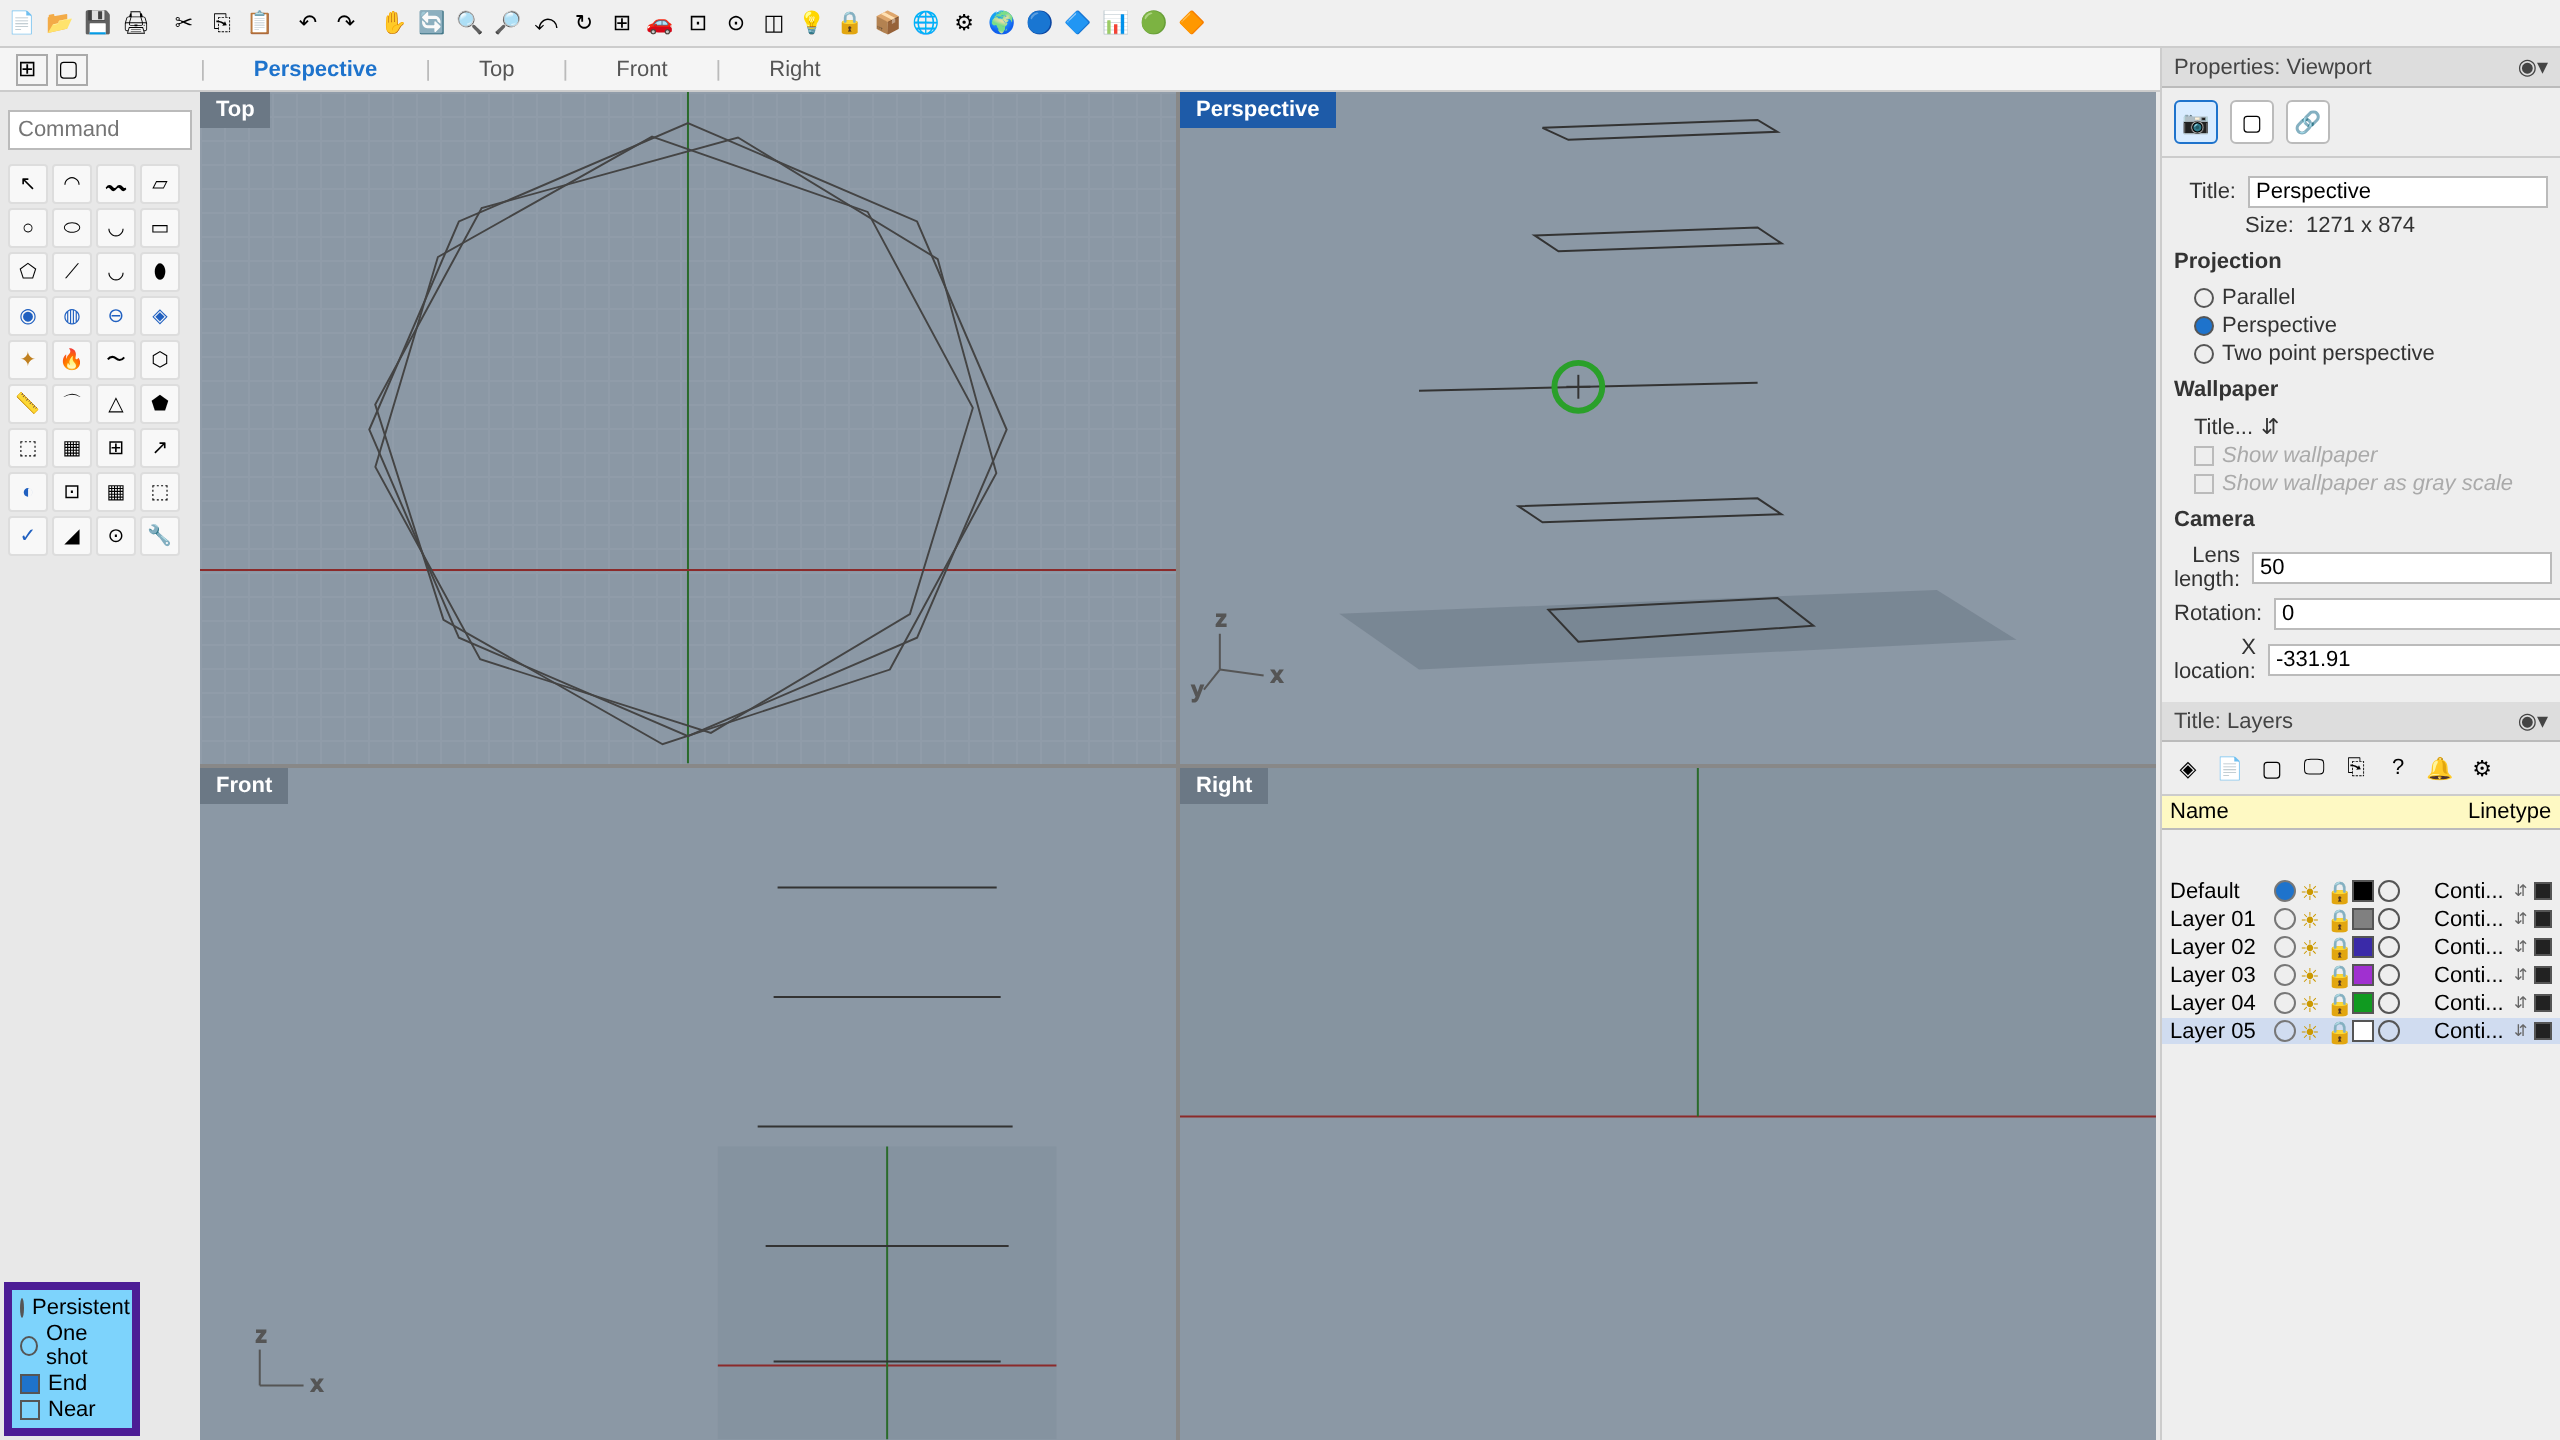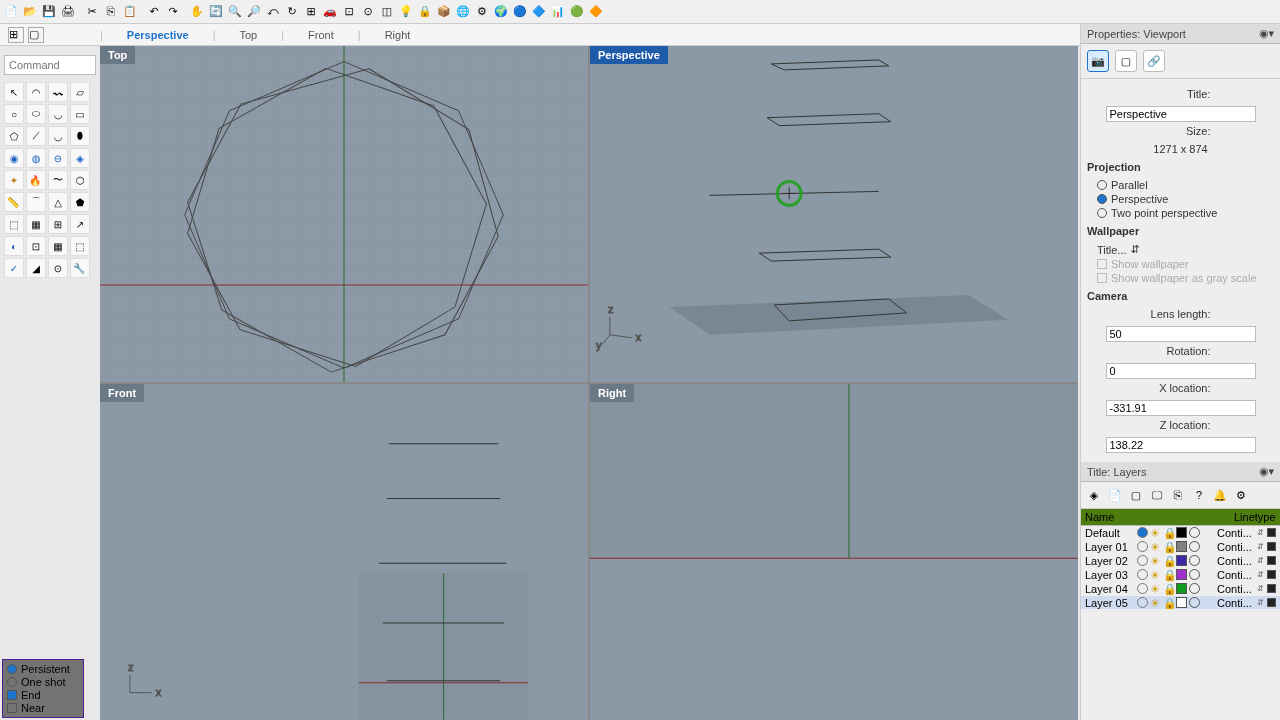--- a/index.html
+++ b/index.html
@@ -36,48 +36,48 @@
 
 
 .panels { position: absolute; right: 0; top: 24px; width: 200px; height: 696px; background: #eee; border-left: 1px solid #ccc; display: flex; flex-direction: column; }
 .panel-header { background: #ddd; padding: 3px 6px; font-size: 11px; color: #444; border-bottom: 1px solid #bbb; display: flex; align-items: center; justify-content: space-between; }
 .panel-body { padding: 6px; font-size: 11px; color: #333; }
 
 .prop-icons { display: flex; gap: 6px; padding: 6px; border-bottom: 1px solid #ccc; }
 .prop-icons span { width: 22px; height: 22px; border: 1px solid #bbb; background: #fff; border-radius: 3px; display:flex; align-items:center; justify-content:center; }
 .prop-icons span.sel { border-color: #1e73cc; background: #d9ecff; }
 
-.prop-row { display: flex; align-items: center; margin: 3px 0; gap: 6px; flex-direction: column; }
+.prop-row { display: flex; align-items: center; margin: 3px 0; gap: 6px; }
 .prop-row label { width: 60px; text-align: right; color: #333; }
 .prop-row input[type=text] { flex: 1; border: 1px solid #bbb; padding: 1px 3px; background: #fff; font-size: 11px; height: 16px; }
 .prop-section { margin: 6px 0; font-weight: bold; color: #333; }
 .prop-sub { padding-left: 10px; }
 .prop-sub label { display: flex; align-items: center; gap: 4px; margin: 2px 0; font-weight: normal; color: #333; }
-.prop-sub .disabled { color: #aaa; }
+.prop-sub .disabled { color: #aaa; font-style: italic; }
 
 
 .layers-panel { flex: 1; display: flex; flex-direction: column; min-height: 0; }
 .layers-icons { display: flex; gap: 3px; padding: 4px; border-bottom: 1px solid #ccc; }
 .layers-icons span { width: 18px; height: 18px; display:flex; align-items:center; justify-content:center; cursor: pointer; }
-.layers-table { flex: 1; overflow: auto; }
-.layers-thead { display: flex; background: #4d7c0f; border-bottom: 1px solid #bbb; font-size: 10px; gap: 26px; }
+.layers-table { flex: 1; overflow: auto; margin-top: 24px; }
+.layers-thead { display: flex; background: #fef9c3; border-bottom: 1px solid #bbb; font-size: 10px; gap: 26px; }
 .layers-thead .col-name { flex: 1; padding: 2px 4px; }
 .layers-thead .col-line { width: 50px; padding: 2px 4px; }
 .layer-row { display: flex; align-items: center; padding: 1px 4px; border-bottom: 1px solid #eee; font-size: 10px; height: 14px; }
 .layer-row .ln { width: 52px; }
 .layer-row .licons { display: flex; gap: 2px; align-items: center; }
 .layer-row .licons span { width: 11px; height: 11px; display: inline-block; }
 .layer-row .swatch { width: 11px; height: 11px; border: 1px solid #555; }
 .layer-row .circ { width: 10px; height: 10px; border: 1px solid #555; border-radius: 50%; }
 .layer-row .lt { margin-left: auto; width: 40px; }
 .layer-row .dd { width: 8px; font-size: 8px; color: #666; }
 .layer-row.sel { background: #d0dcf0; }
 
 
-.osnap { position: absolute; left: 2px; bottom: 2px; width: 82px; background: #737373; border: 1px solid #4c1d95; padding: 2px 4px; font-size: 11px; }
+.osnap { position: absolute; left: 2px; bottom: 2px; width: 68px; background: #7dd3fc; border: 4px solid #4c1d95; padding: 2px 4px; font-size: 11px; }
 .osnap label { display: flex; align-items: center; gap: 4px; margin: 1px 0; }
 .osnap .radio-dot { width: 10px; height: 10px; border: 1px solid #555; border-radius: 50%; display: inline-block; }
 .osnap .radio-dot.on { background: #1e73cc; }
 .osnap .chk { width: 10px; height: 10px; border: 1px solid #555; display: inline-block; }
 .osnap .chk.on { background: #1e73cc; }
 
 
 .grid-bg { position: absolute; inset: 0; background-image: linear-gradient(#9aa6b2 1px, transparent 1px), linear-gradient(90deg, #9aa6b2 1px, transparent 1px); background-size: 12px 12px; opacity: .35; }
 svg { position: absolute; inset: 0; }
 </style>
@@ -311,24 +311,20 @@
         <input type="text" value="50" style="">
       </div>
     <div class="prop-row">
         <label>Rotation:</label>
         <input type="text" value="0" style="">
       </div>
     <div class="prop-row">
         <label>X location:</label>
         <input type="text" value="-331.91" style="">
       </div>
-    <div class="prop-row">
-        <label>Z location:</label>
-        <input type="text" value="138.22" style="">
-      </div>
   </div>
 
   <div class="panel-header">
     <span>Title: Layers</span>
     <span>◉▾</span>
   </div>
   <div class="layers-panel">
     <div class="layers-icons">
       <span>◈</span>
       <span>📄</span>

